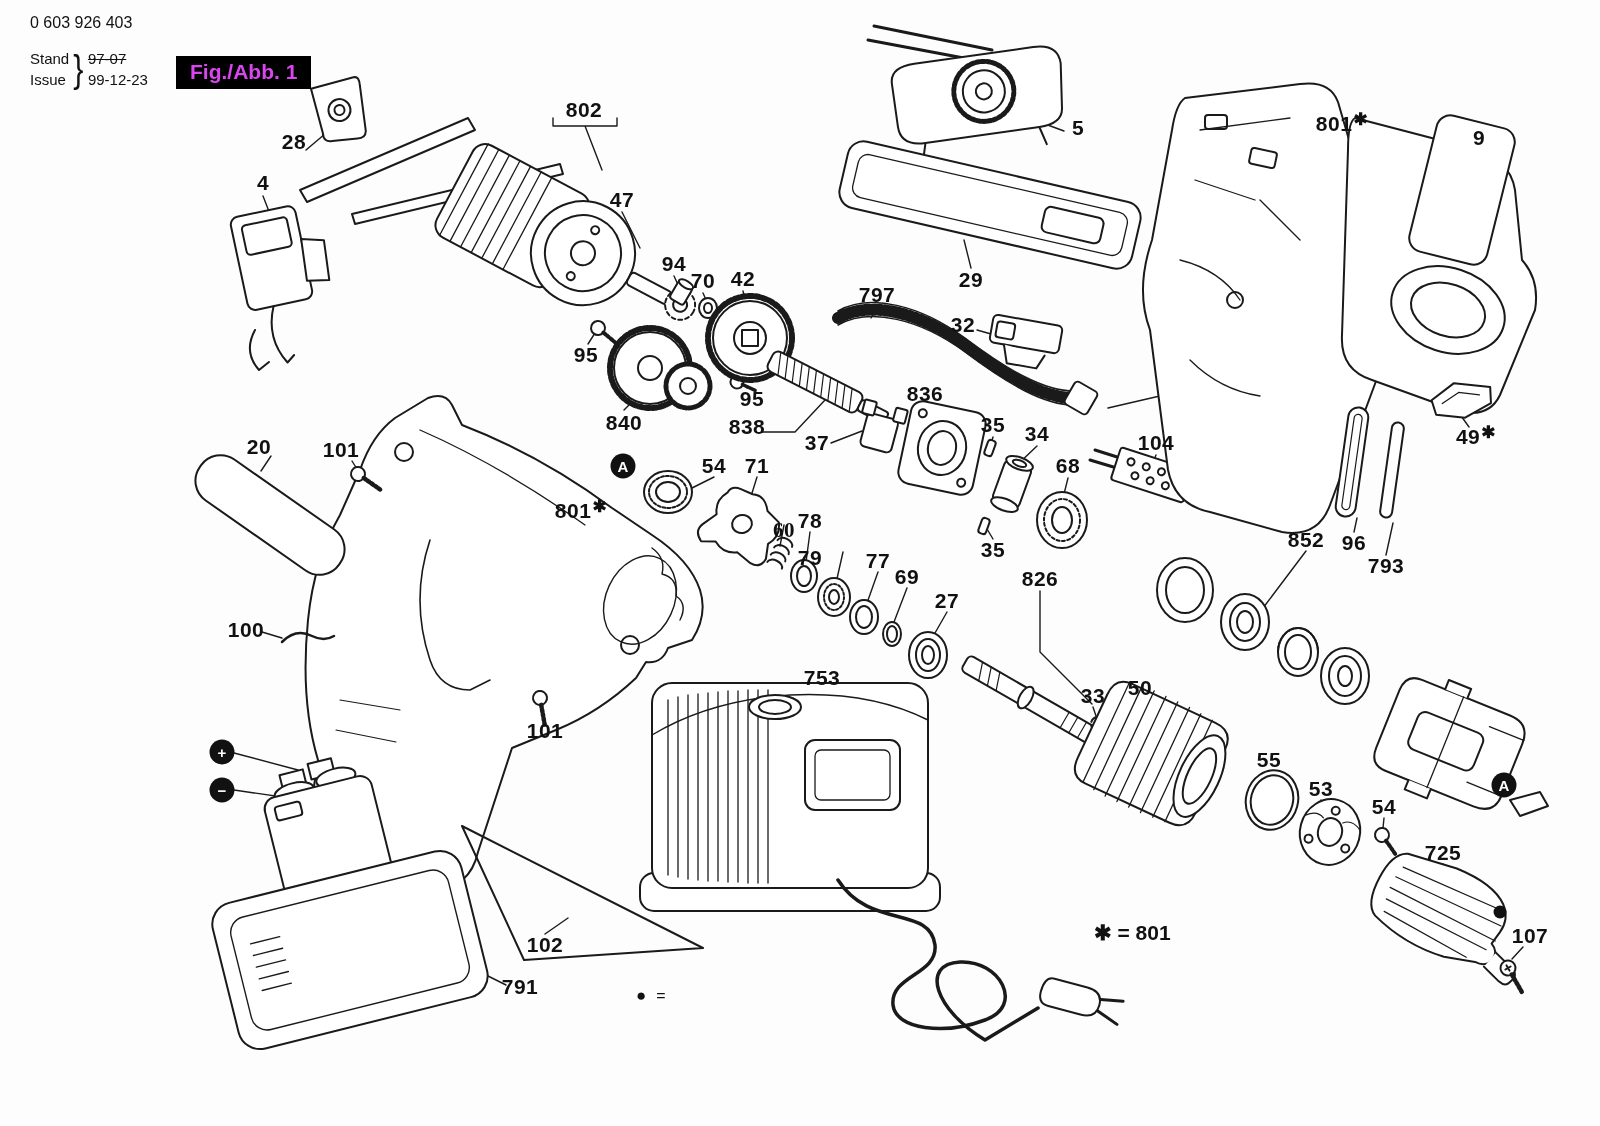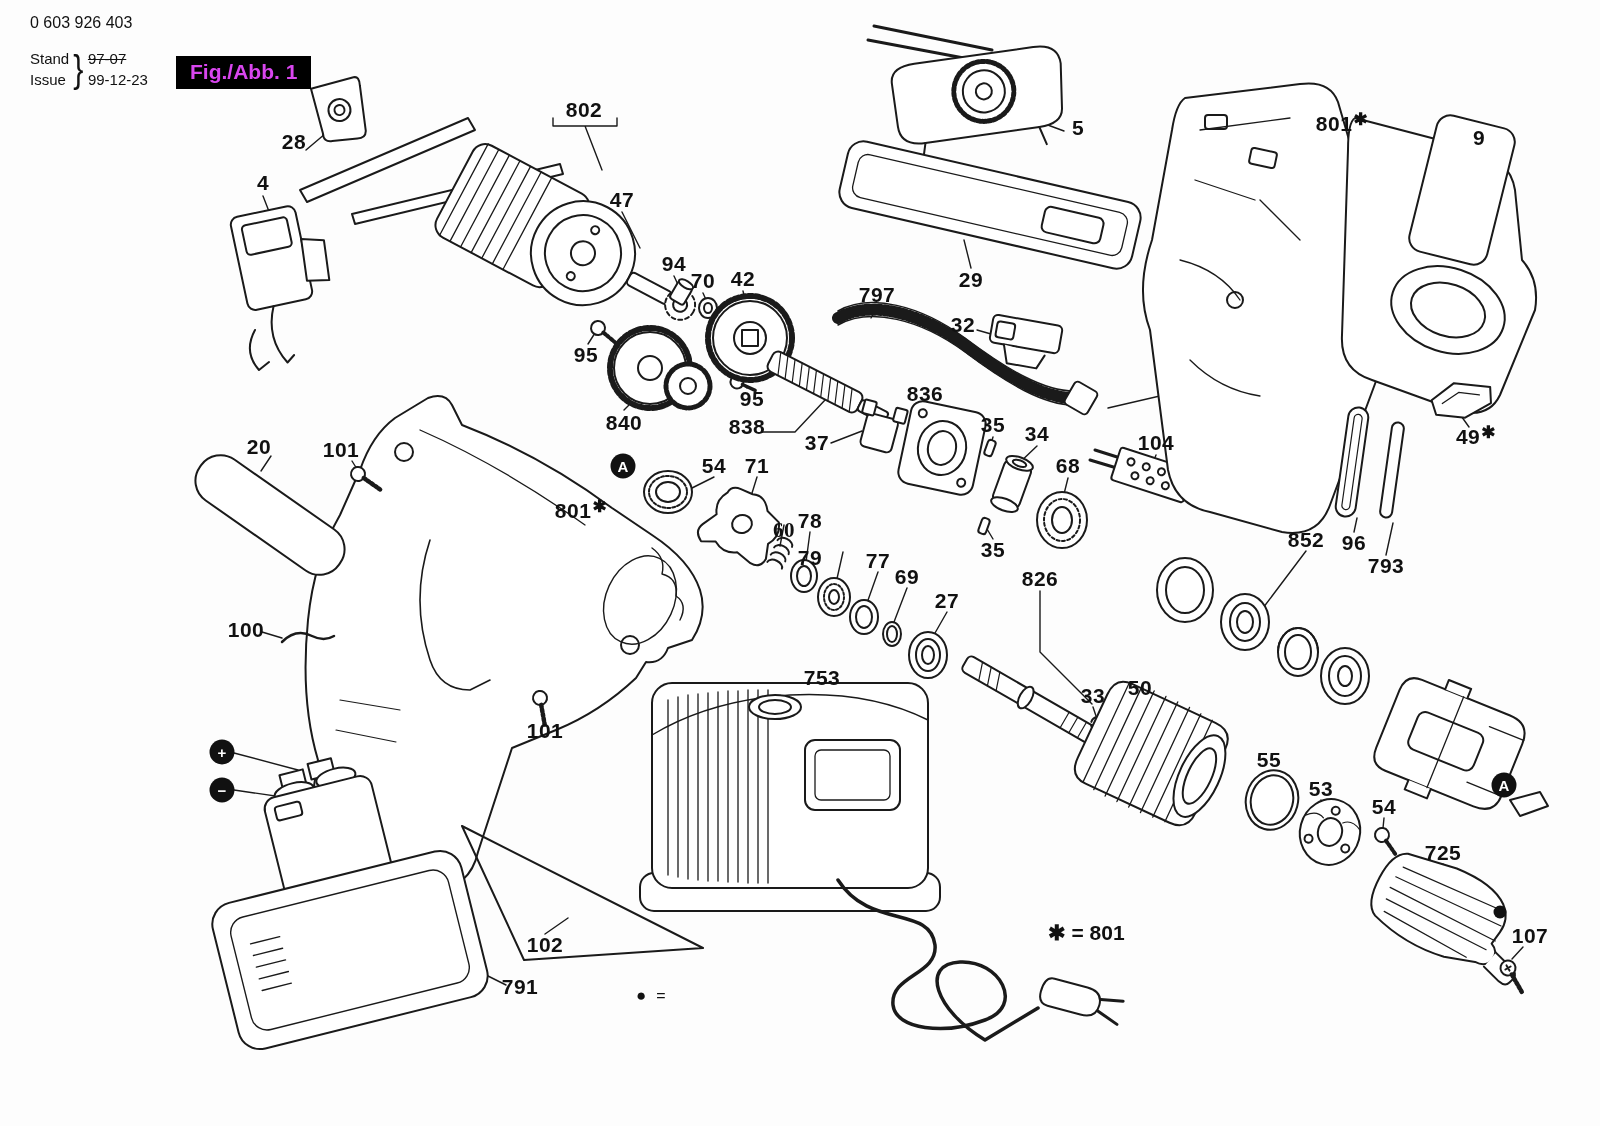--- a/index.html
+++ b/index.html
@@ -17,21 +17,21 @@
       border-radius:50%;background:#111;}
   .part-number{position:absolute;left:30px;top:14px;font-size:16px;}
   .stand-issue{position:absolute;left:30px;top:48px;display:flex;align-items:center;gap:3px;font-size:15px;}
   .si-labels div{line-height:21px;}
   .brace{font-size:38px;font-weight:300;line-height:40px;transform:scaleX(0.8);}
   .si-dates div{line-height:21px;}
   .old-date{text-decoration:line-through;}
   .fig-box{position:absolute;left:176px;top:56px;background:#000;color:#d946ef;
       font-weight:bold;font-size:21px;padding:4px 14px 5px 14px;}
   .footer-notes{position:absolute;left:33px;top:982px;font-size:16px;line-height:24px;}
-  .asterisk-legend{position:absolute;left:1048px;top:921px;font-weight:bold;font-size:21px;}
+  .asterisk-legend{position:absolute;left:1094px;top:921px;font-weight:bold;font-size:21px;}
   .dot-legend{position:absolute;left:636px;top:984px;display:flex;gap:10px;font-size:16px;line-height:23px;}
   .dot-legend .dot-symbol{font-size:17px;line-height:23px;}
 </style>
 </head>
 <body>
 
 <div id="page">
 
   <svg id="diagram-svg" width="1600" height="1126" viewBox="0 0 1600 1126">
     <g fill="#fff" stroke="#1a1a1a" stroke-width="2" stroke-linejoin="round" stroke-linecap="round">

